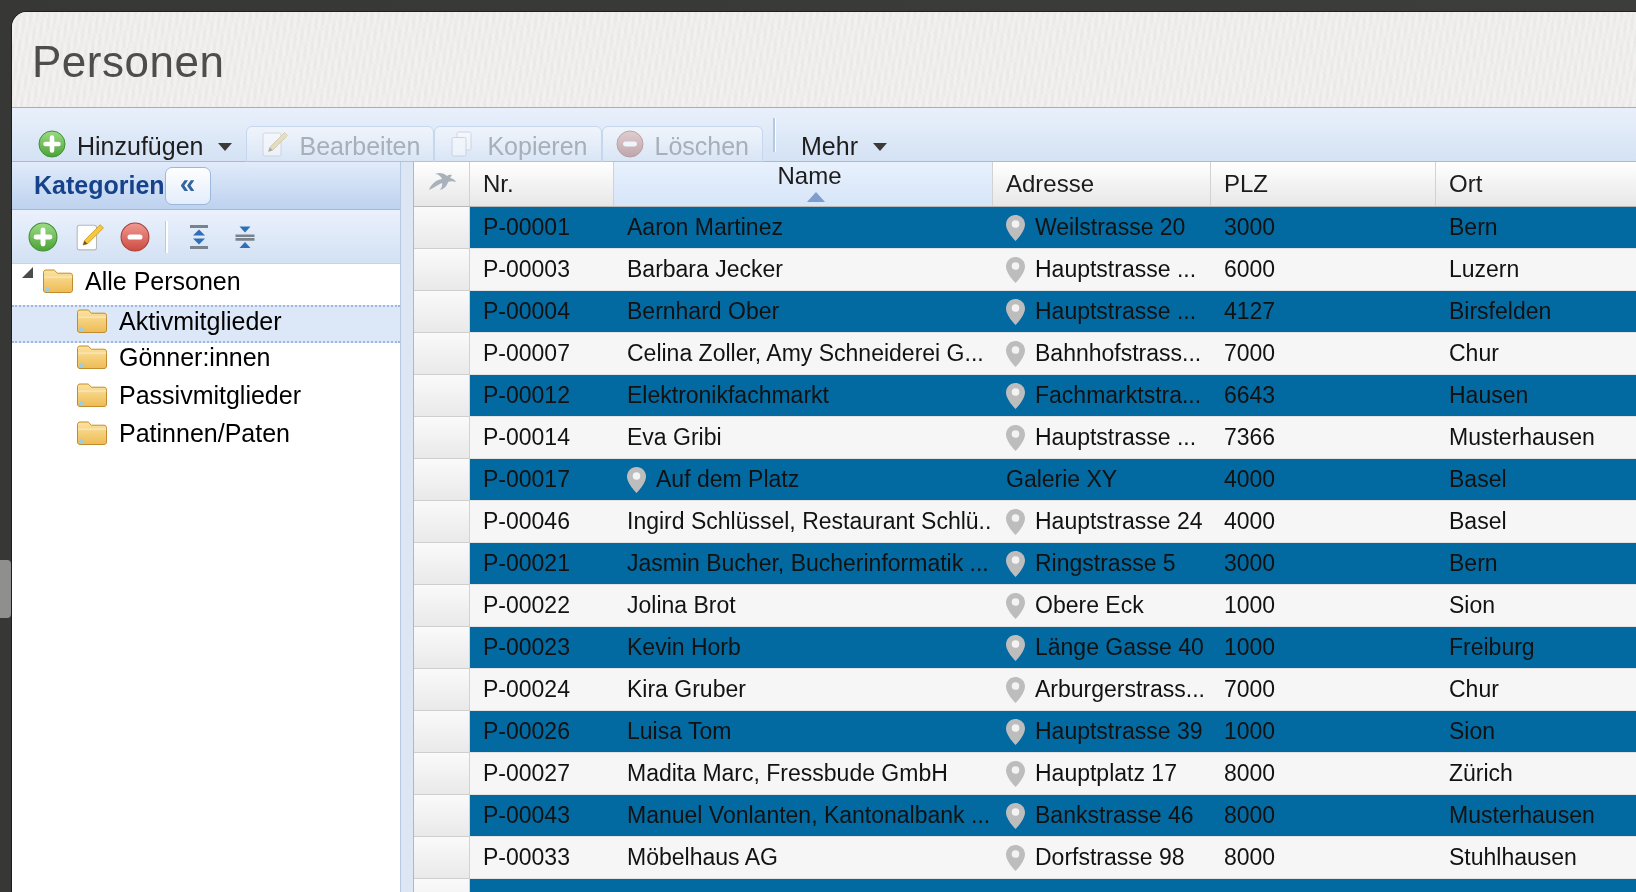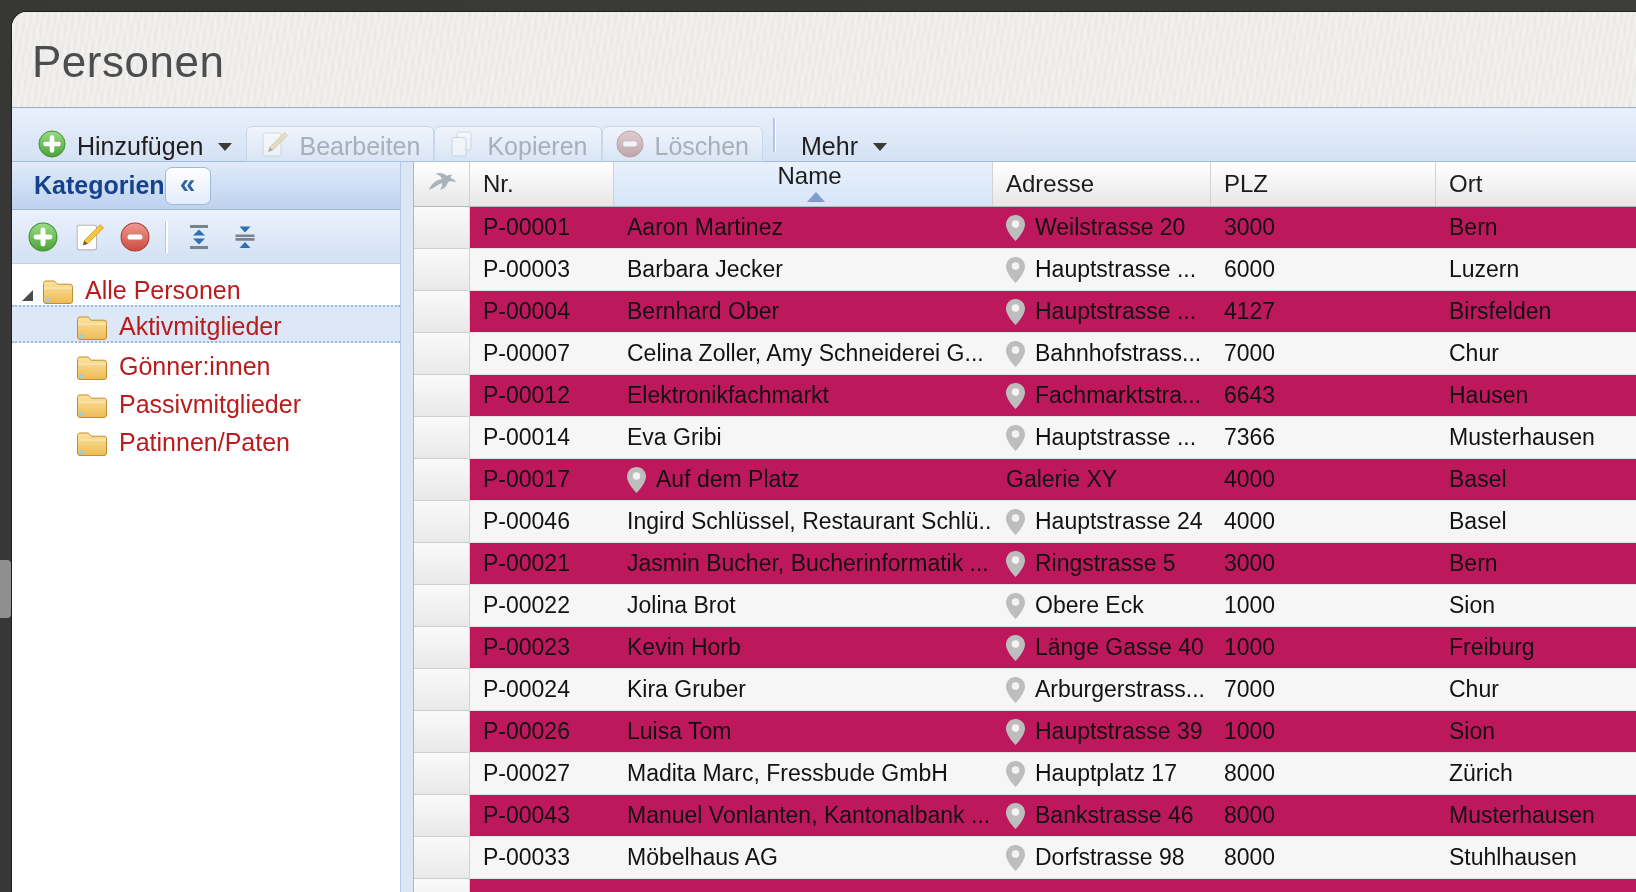--- a/index.html
+++ b/index.html
@@ -49,21 +49,21 @@
   .panel-title { color:#15428b; font-weight:bold; font-size:25px; }
   .collapse-btn { width:46px; height:38px; display:flex; align-items:center; justify-content:center;
     background:linear-gradient(#fefefe,#e3edfb); border:1px solid #9db8dd; border-radius:7px;
     color:#35659f; font-size:28px; font-weight:bold; line-height:1; cursor:pointer; padding-bottom:4px; }
   .side-toolbar { height:54px; flex:0 0 54px; display:flex; align-items:center; gap:16px;
     padding-left:16px; background:linear-gradient(#eaf1fc,#d3e1f4); border-bottom:1px solid #c2d3ea; }
   .side-toolbar .icon { cursor:pointer; display:flex; }
   .side-sep { width:2px; height:32px; background:#ffffff; box-shadow:-1px 0 0 #b9cbe4; }
 
   .tree { flex:1; background:#fff; padding-top:3px; overflow:hidden; }
-  .tree-row { height:38px; display:flex; align-items:flex-end; font-size:25px; color:#b91c1c;
+  .tree-row { height:38px; display:flex; align-items:flex-start; font-size:25px; color:#000000;
     cursor:pointer; }
   .tree-row .twisty { width:0; height:0; border-left:11px solid transparent;
     border-bottom:11px solid #4b4b4b; margin:0 9px 4px 10px; }
   .tree-row .folder { display:flex; margin-right:11px; }
   .tree-row.root .folder { margin-left:0; }
   .tree-row.child { padding-left:64px; }
   .tree-row.selected { background:#dce7f7; border-top:2px dotted #9db8e2; border-bottom:2px dotted #9db8e2; }
 
   
   .splitter { width:14px; flex:0 0 14px; background:#dce6f5;
@@ -76,21 +76,21 @@
     background:linear-gradient(#ffffff,#e7e7e7); border-bottom:1px solid #b8b8b8; }
   .hcell { display:flex; align-items:center; padding-left:13px; font-size:24px; color:#1c1c1c;
     border-right:1px solid #d2d2d2; white-space:nowrap; overflow:hidden; cursor:pointer; }
   .hcell.handle { justify-content:center; padding:0; }
   .hcell.sorted { background:linear-gradient(#e8f1fd,#d6e5f8);flex-direction:column; }
   .sort-asc { width:0; height:0; border-left:9px solid transparent; border-right:9px solid transparent;
     border-bottom:10px solid #7e9cce; margin-left:12px; margin-top:2px; }
 
   .grid-body { flex:1; overflow:hidden; }
   .grow { display:grid; grid-template-columns:56px 144px 379px 218px 225px 1fr;
-    height:42px; background:#be185d; border-bottom:1px solid #e3e3e3; cursor:pointer; }
+    height:42px; background:#0369a1; border-bottom:1px solid #e3e3e3; cursor:pointer; }
   .grow:nth-child(even) { background:#f6f6f6; }
   .gcell { display:flex; align-items:center; padding-left:13px; font-size:23px; color:#121212;
     white-space:nowrap; overflow:hidden; }
   .gcell.handle-cell { background:linear-gradient(#fafafa,#e9e9e9);
     border-right:1px solid #d2d2d2; border-bottom:1px solid #cfcfcf; margin-bottom:-1px; }
   .gcell .pin { display:flex; margin-right:10px; flex:0 0 auto; }
   .grow.partial { border-bottom:none; }
 </style>
 </head>
 <body>

